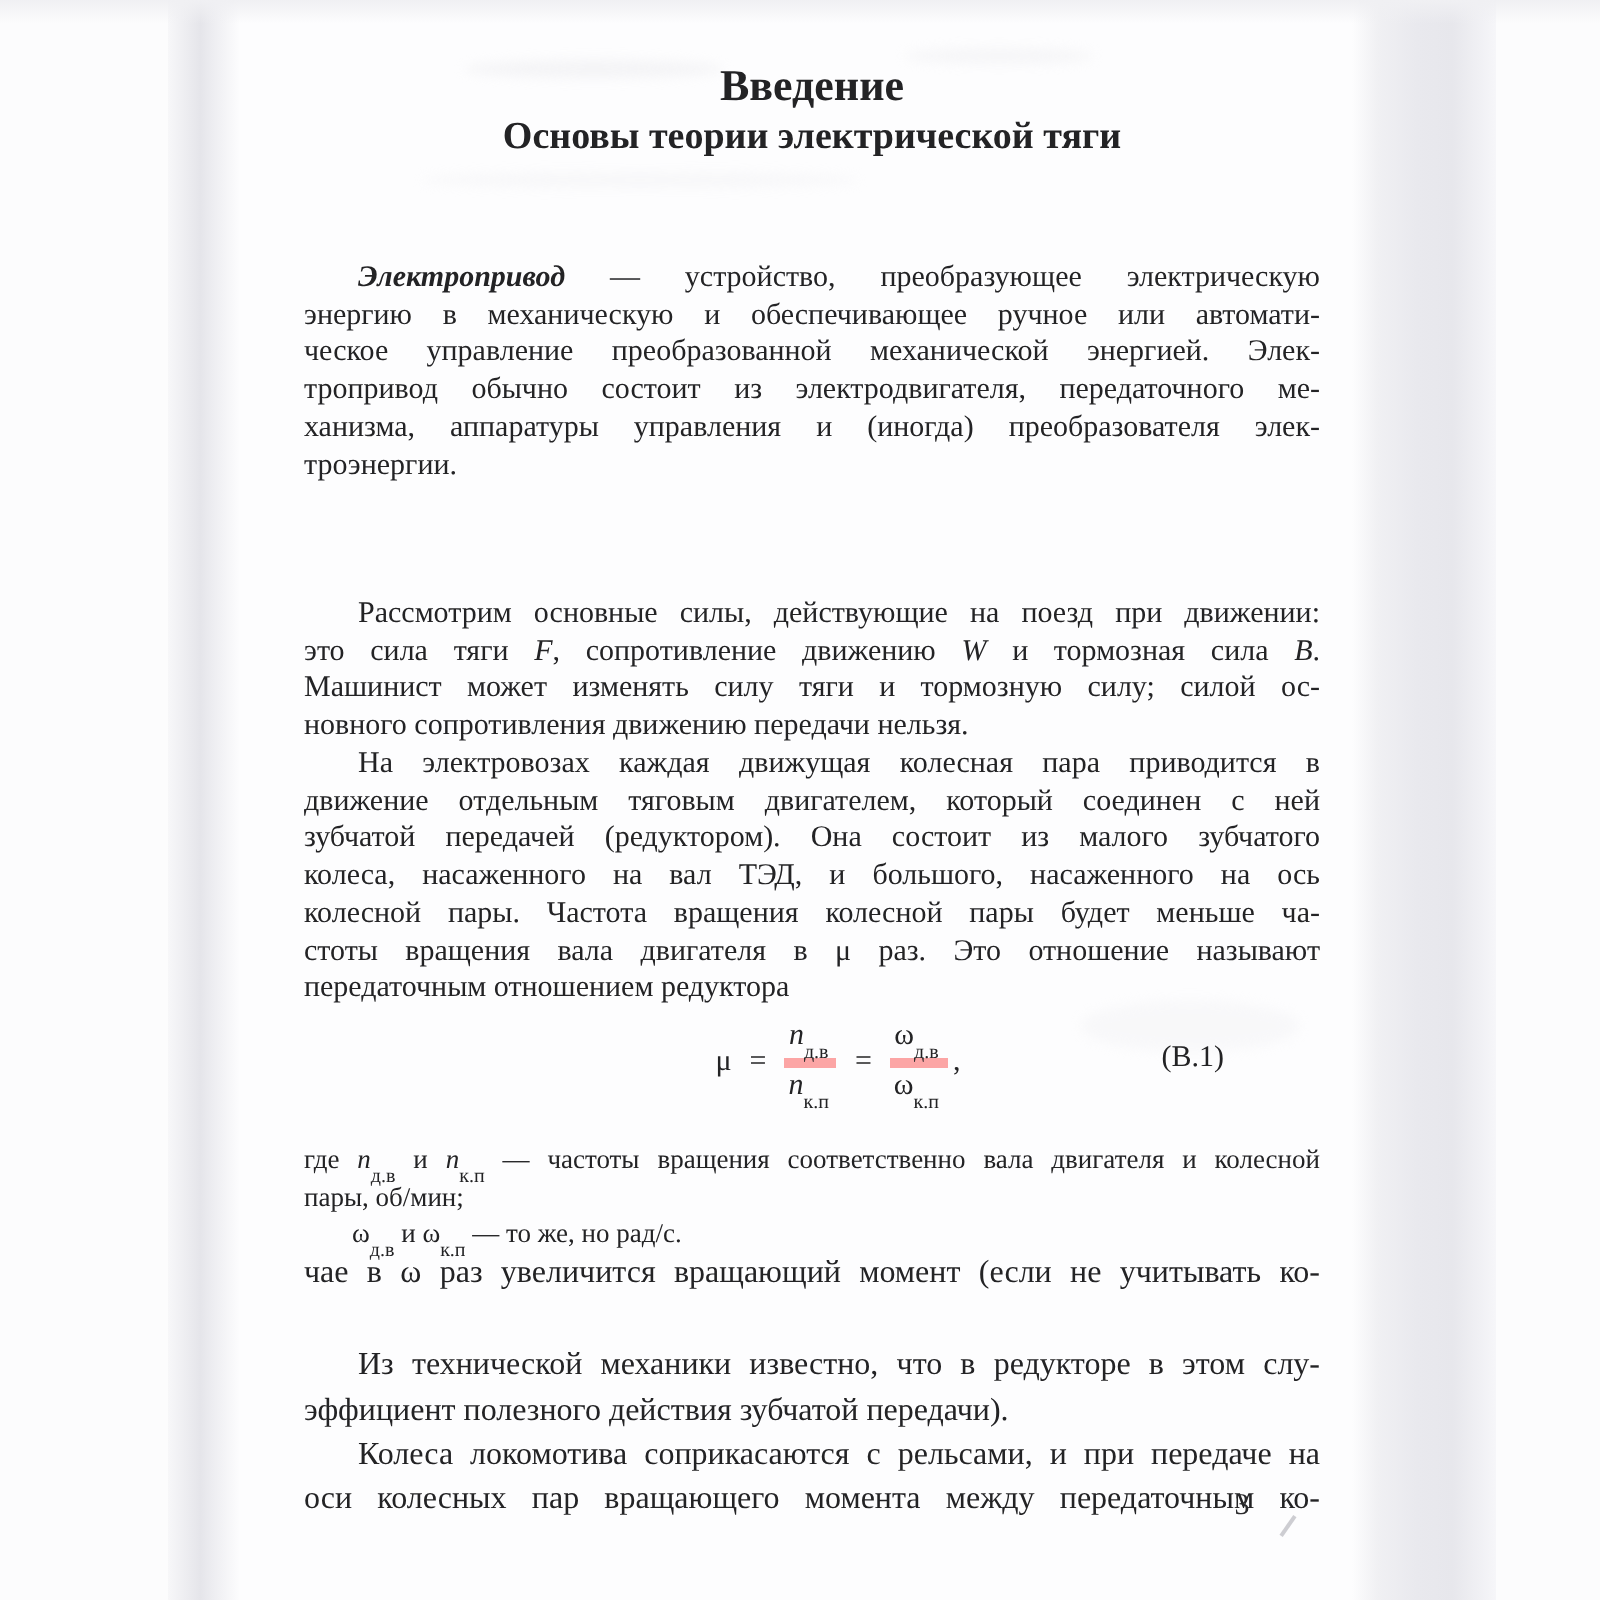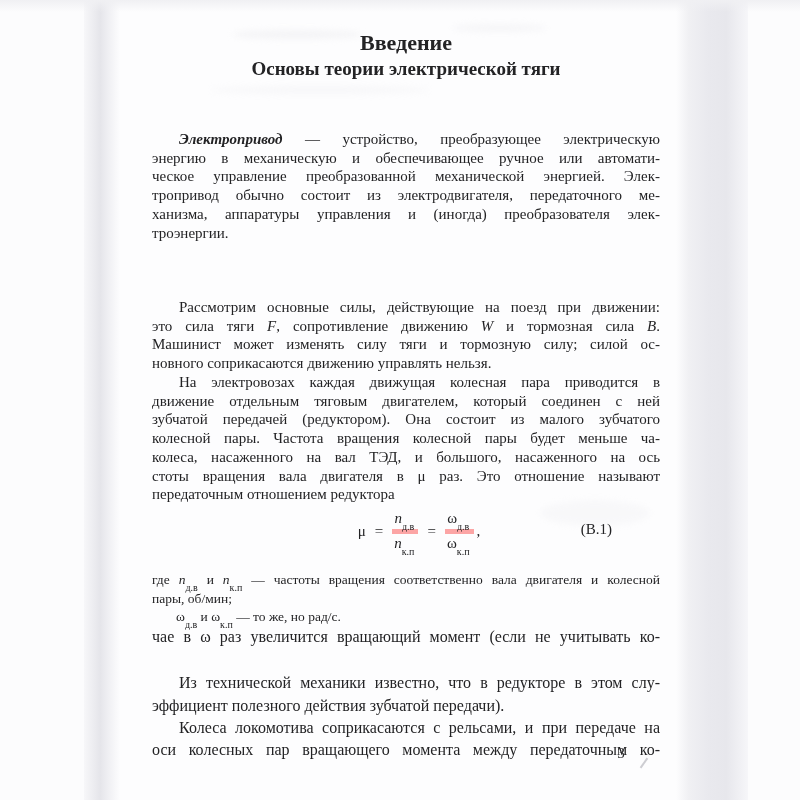--- a/index.html
+++ b/index.html
@@ -80,29 +80,29 @@
     <div class="jline">тропривод обычно состоит из электродвигателя, передаточного ме-</div>
     <div class="jline">ханизма, аппаратуры управления и (иногда) преобразователя элек-</div>
     <div class="lline">троэнергии.</div>
   </div>
 
 
   <div class="col body-block p3">
     <div class="jline ind">Рассмотрим основные силы, действующие на поезд при движении:</div>
     <div class="jline"><span>это сила тяги </span><span class="var">F</span><span>, сопротивление движению </span><span class="var">W</span><span> и тормозная сила </span><span class="var">B</span><span>.</span></div>
     <div class="jline">Машинист может изменять силу тяги и тормозную силу; силой ос-</div>
-    <div class="lline">новного соприкасаются движению управлять нельзя.</div>
+    <div class="lline">новного сопротивления движению передачи нельзя.</div>
   </div>
 
   <div class="col body-block p4">
     <div class="jline ind">На электровозах каждая движущая колесная пара приводится в</div>
     <div class="jline">движение отдельным тяговым двигателем, который соединен с ней</div>
     <div class="jline">зубчатой передачей (редуктором). Она состоит из малого зубчатого</div>
+    <div class="jline">колеса, насаженного на вал ТЭД, и большого, насаженного на ось</div>
     <div class="jline">колесной пары. Частота вращения колесной пары будет меньше ча-</div>
-    <div class="jline">колеса, насаженного на вал ТЭД, и большого, насаженного на ось</div>
     <div class="jline">стоты вращения вала двигателя в μ раз. Это отношение называют</div>
     <div class="lline">передаточным отношением редуктора</div>
   </div>
 
   <div class="formula">
     <div class="frac-row">
       <span>μ</span>
       <span>=</span>
       <span class="frac">
         <span class="num"><span class="var">n</span><sub class="fs">д.в</sub></span>

